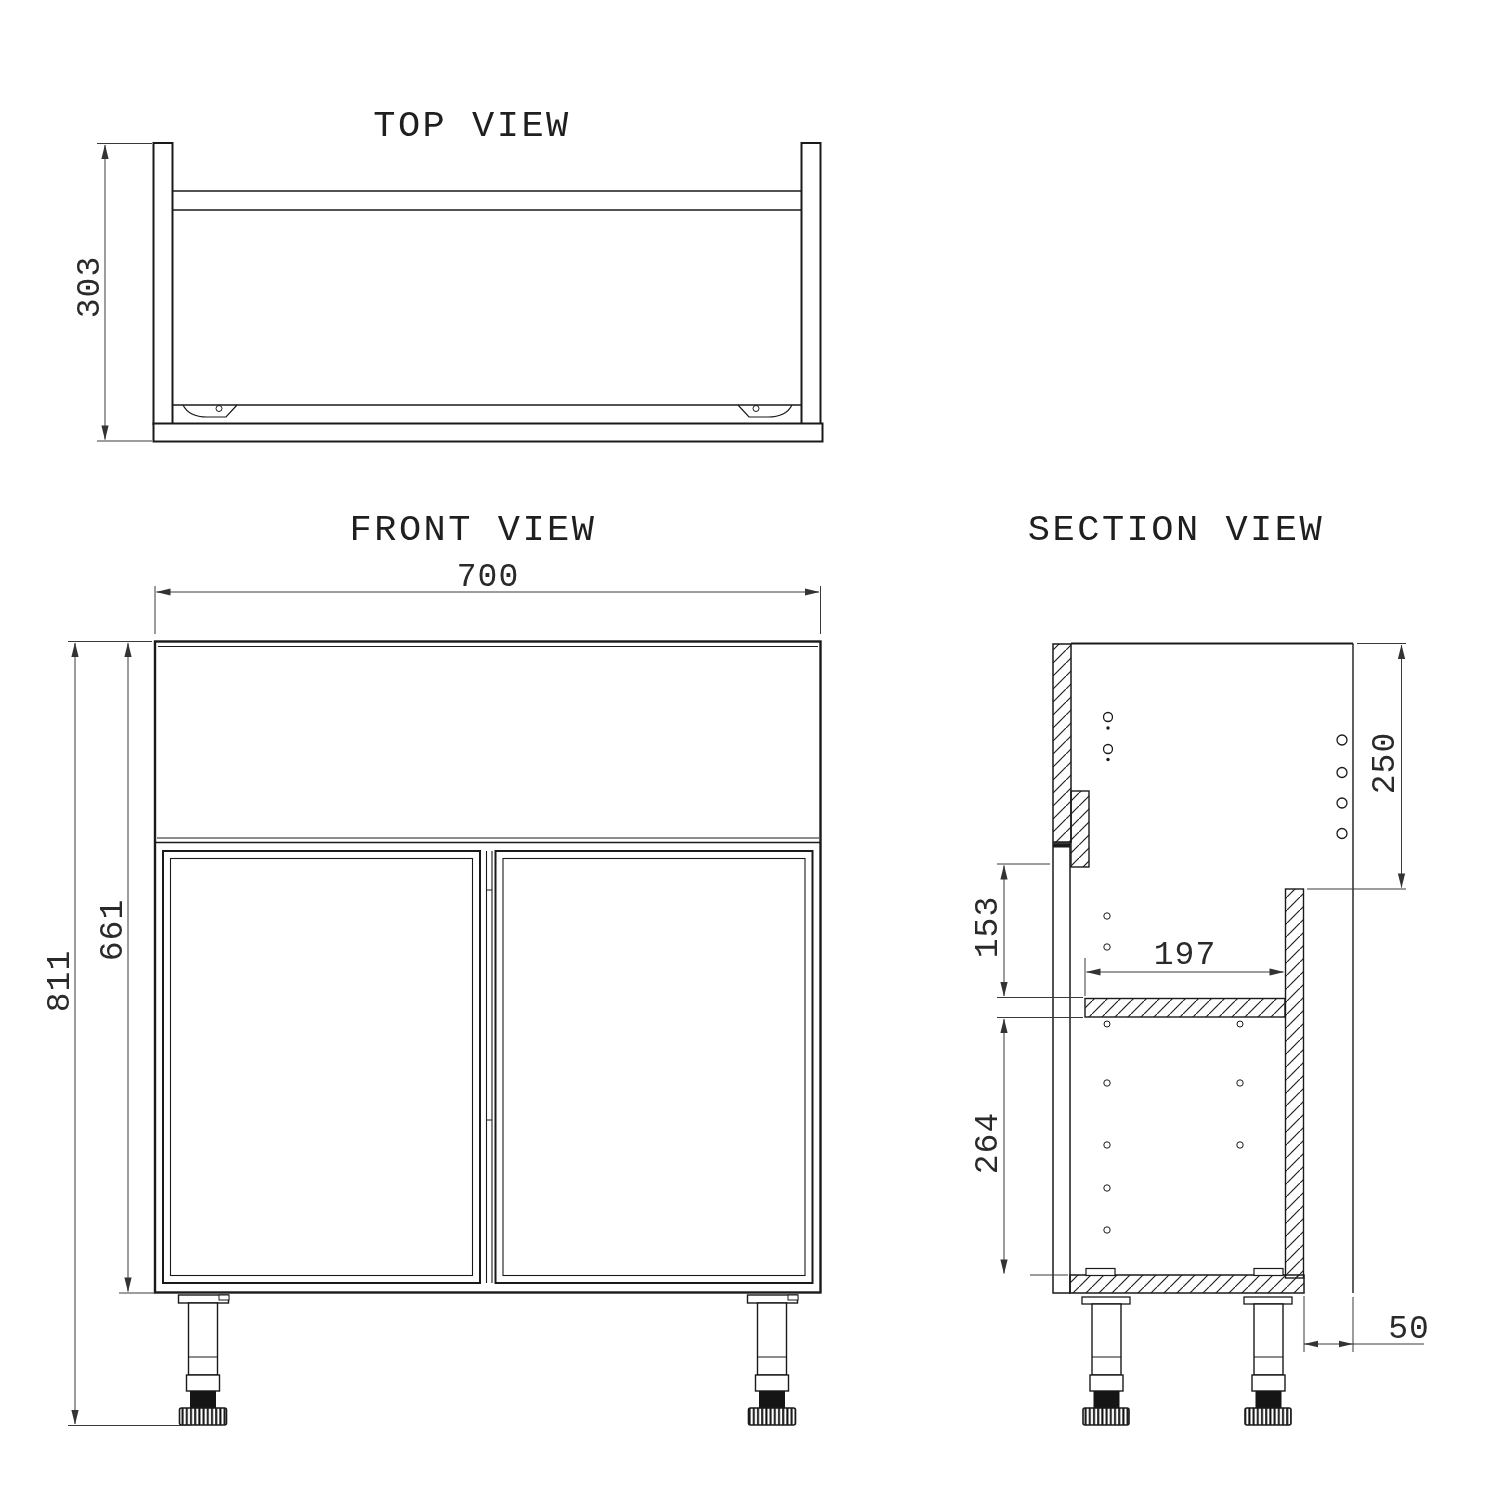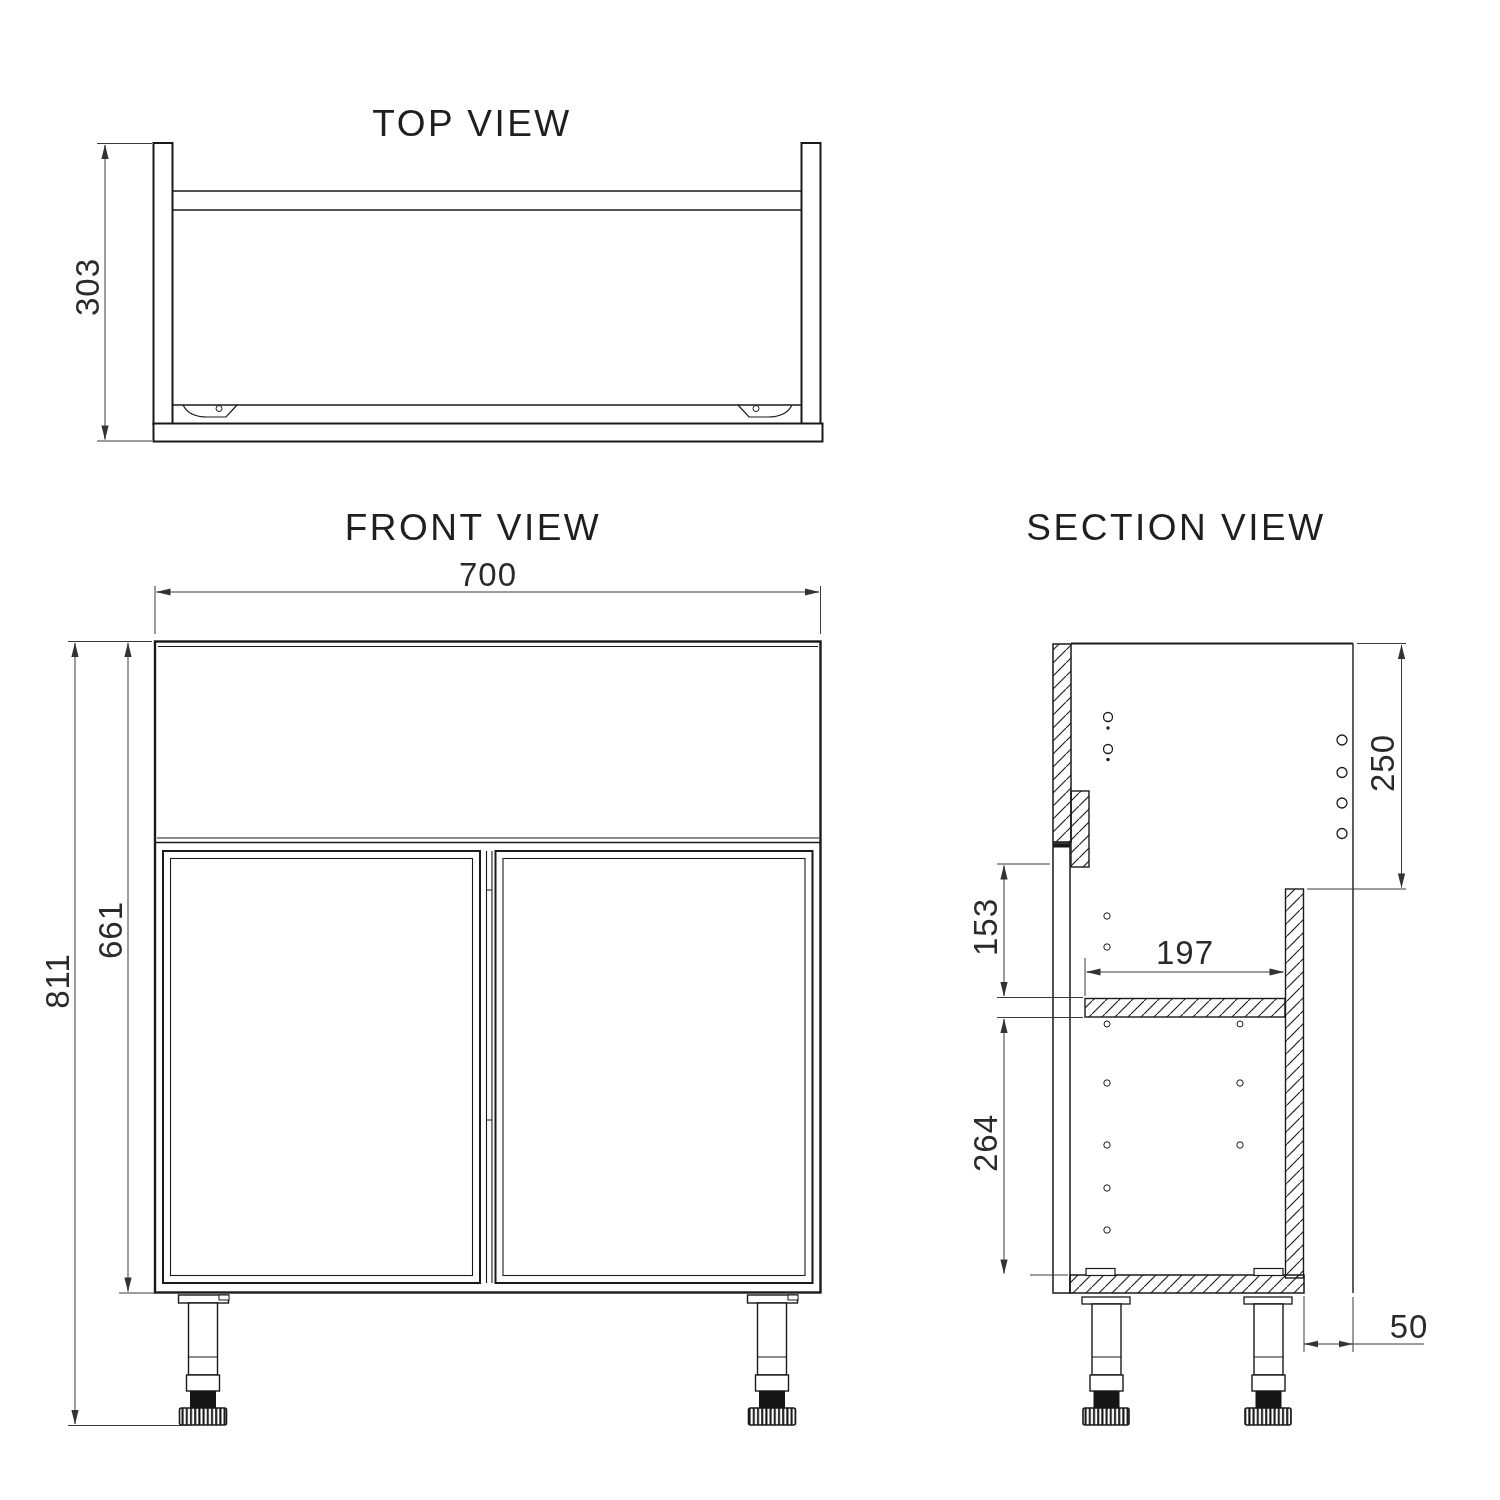--- a/index.html
+++ b/index.html
@@ -1,17 +1,17 @@
 <!DOCTYPE html>
 <html><head>
 <meta charset="utf-8">
 <style>
   html,body{margin:0;padding:0;background:#ffffff;}
   .canvas{position:relative;width:1500px;height:1500px;background:#ffffff;overflow:hidden;
-          font-family:Liberation Sans, sans-serif;}
+          font-family:Liberation Mono, monospace;}
   svg{position:absolute;inset:0;}
   .title{font-size:37px;letter-spacing:2.5px;fill:#1f1f1f;font-weight:400;}
   .dimtxt{font-size:33px;letter-spacing:1px;fill:#2a2a2a;font-weight:400;}
   .ln{stroke:#1a1a1a;fill:none;}
   .dim{stroke:#3a3a3a;stroke-width:1;fill:none;}
   .ext{stroke:#3a3a3a;stroke-width:1;fill:none;}
   .white{fill:#ffffff;}
 </style>
 </head>
 <body>

